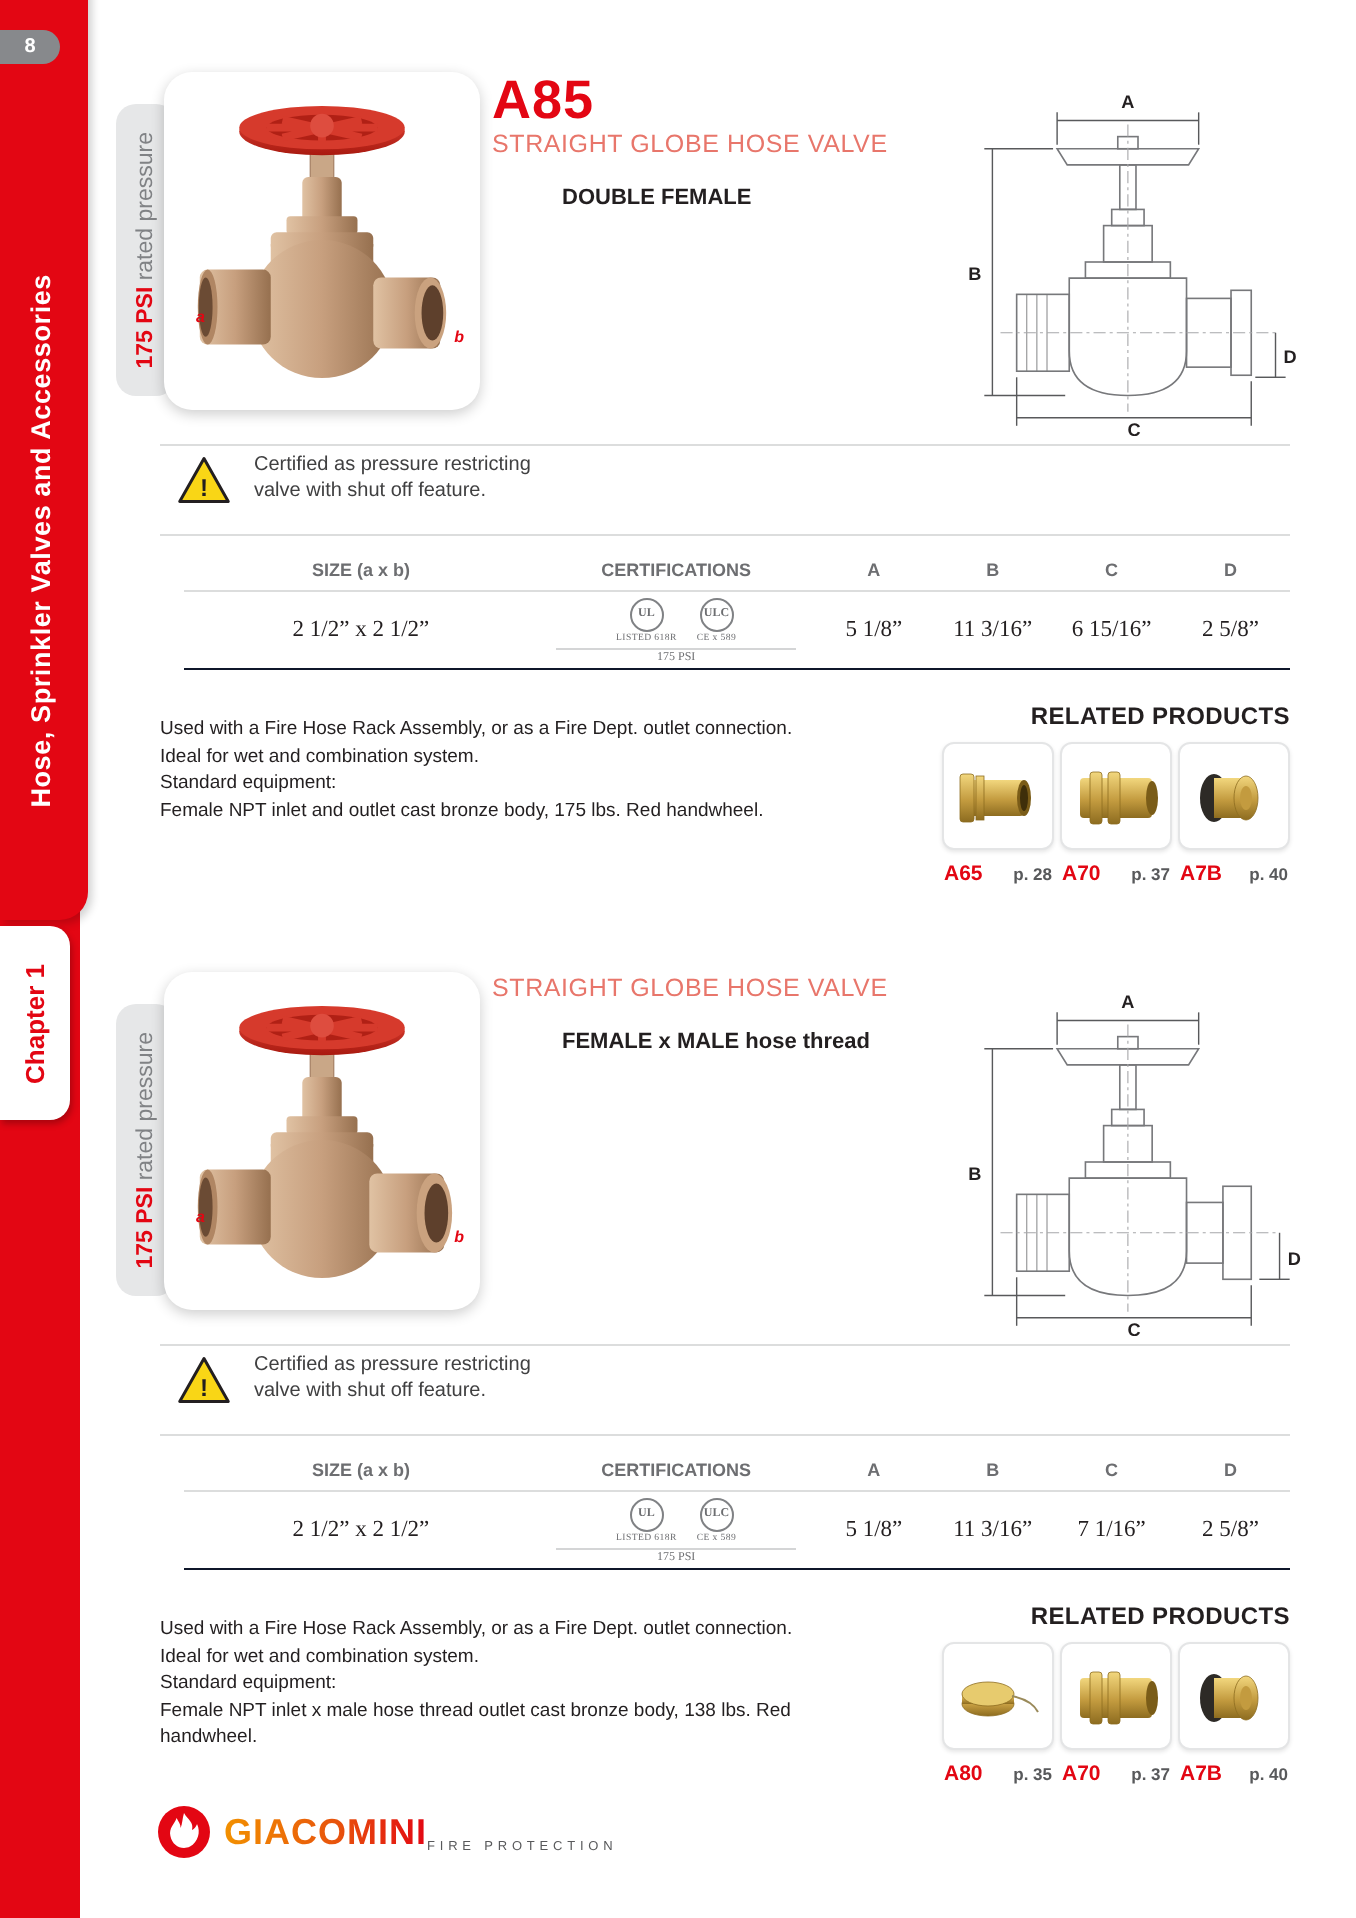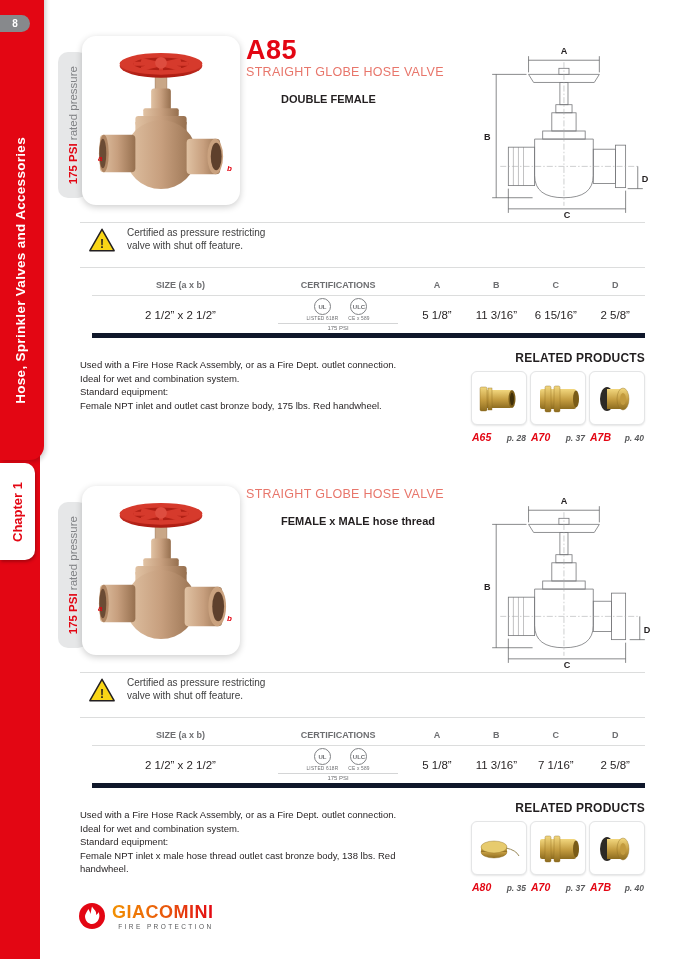--- a/index.html
+++ b/index.html
@@ -63,22 +63,22 @@
   .rule-warn-top { top:222px; } .rule-warn-bottom { top:267px; }
 
   .warning { position:absolute; left:48px; top:227px; display:flex; gap:11px; align-items:flex-start; }
   .warning-text { font-size:10px; color:#404041; line-height:12.5px; width:148px; }
 
   .spec-table { position:absolute; left:52px; right:33px; top:277px; }
   .spec-head, .spec-row { display:grid; grid-template-columns:32% 25% 10.75% 10.75% 10.75% 10.75%; }
   .spec-head { font-size:9px; font-weight:bold; color:#6d6e71; padding:3px 0 5px; }
   .spec-head > div { text-align:center; }
   .spec-row {
-    border-top:1px solid #dcdddd; border-bottom:5px solid #0f172a;
-    font-size:11.5px; color:#231f20; align-items:center; min-height:40px; padding:2px 0;
+    border-top:1px solid #dcdddd; border-bottom:1px solid #0f172a;
+    font-size:11.5px; color:#231f20; align-items:center; min-height:40px; padding:2px 0;font-family:Liberation Serif, serif;
   }
   .spec-row > div { text-align:center; }
   .cert-cell { display:flex; flex-direction:column; align-items:center; }
   .cert-logos { display:flex; gap:10px; align-items:flex-start; }
   .cert-item { display:flex; flex-direction:column; align-items:center; }
   .cert-circle {
     width:17px; height:17px; border:1.6px solid #808285; border-radius:50%;
     display:flex; align-items:center; justify-content:center;
     font-size:6px; font-weight:bold; color:#6d6e71;
   }
@@ -89,27 +89,27 @@
   .description .bold { font-weight:normal; }
 
   .related { position:absolute; right:33px; top:351px; width:174px; }
   .related-heading { font-size:12px; font-weight:bold; color:#231f20; text-align:right; letter-spacing:.2px; }
   .related-items { display:flex; gap:3px; margin-top:6px; }
   .related-item { width:56px; }
   .thumb {
     width:56px; height:54px; background:#fff; border:1px solid #e4e5e6; border-radius:6px;
     box-shadow:0 1px 2px rgba(0,0,0,.1); display:flex; align-items:center; justify-content:center;
   }
-  .related-label { display:flex; justify-content:space-between; align-items:flex-end; margin-top:6px; padding:0 1px;font-style:italic; }
+  .related-label { display:flex; justify-content:space-between; align-items:center; margin-top:6px; padding:0 1px; }
   .related-code { color:#e30613; font-weight:bold; font-size:10.5px; }
   .related-page { color:#58595b; font-size:8.5px; font-weight:bold; }
 
   
   .footer-logo { position:absolute; left:78px; top:902px; display:flex; align-items:center; gap:6px; }
-  .brand-col { display:flex; flex-direction:column; align-items:flex-end; }
+  .brand-col { display:flex; flex-direction:row; align-items:flex-end; }
   .brand-text {
     font-size:18px; font-weight:bold; letter-spacing:.5px; color:#e8540c;
   }
   @supports (-webkit-background-clip:text) {
     .brand-text {
       background:linear-gradient(90deg,#f29100 0%, #e8540c 55%, #e30613 100%);
       -webkit-background-clip:text; background-clip:text; color:transparent;
     }
   }
   .brand-tagline { font-size:6.5px; letter-spacing:2.4px; color:#58595b; margin-top:0; }

